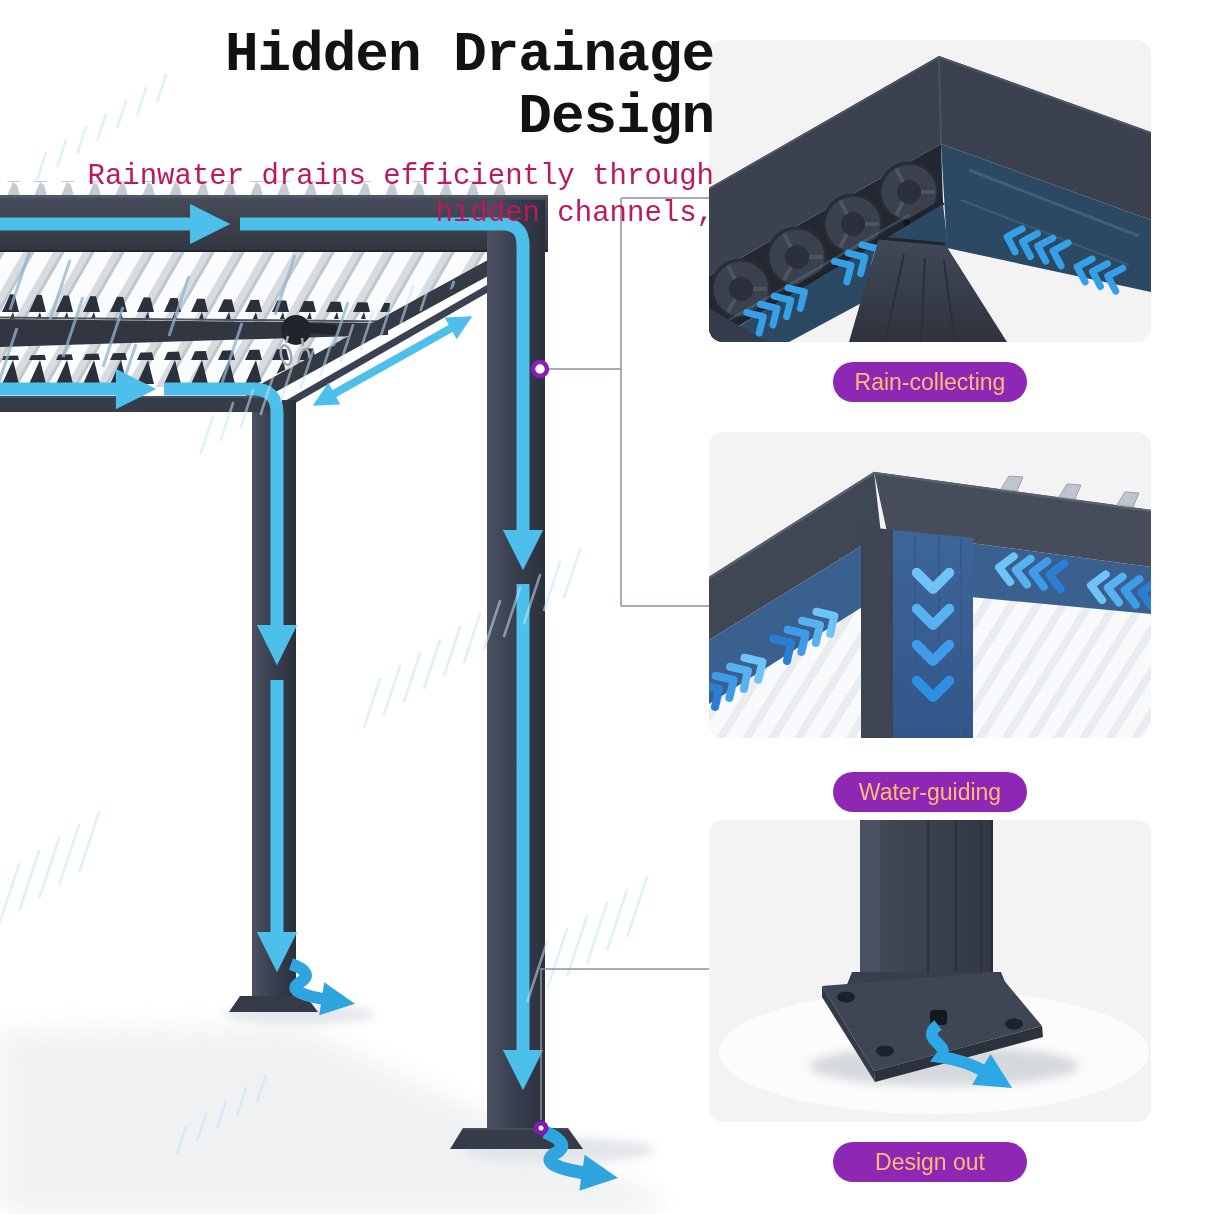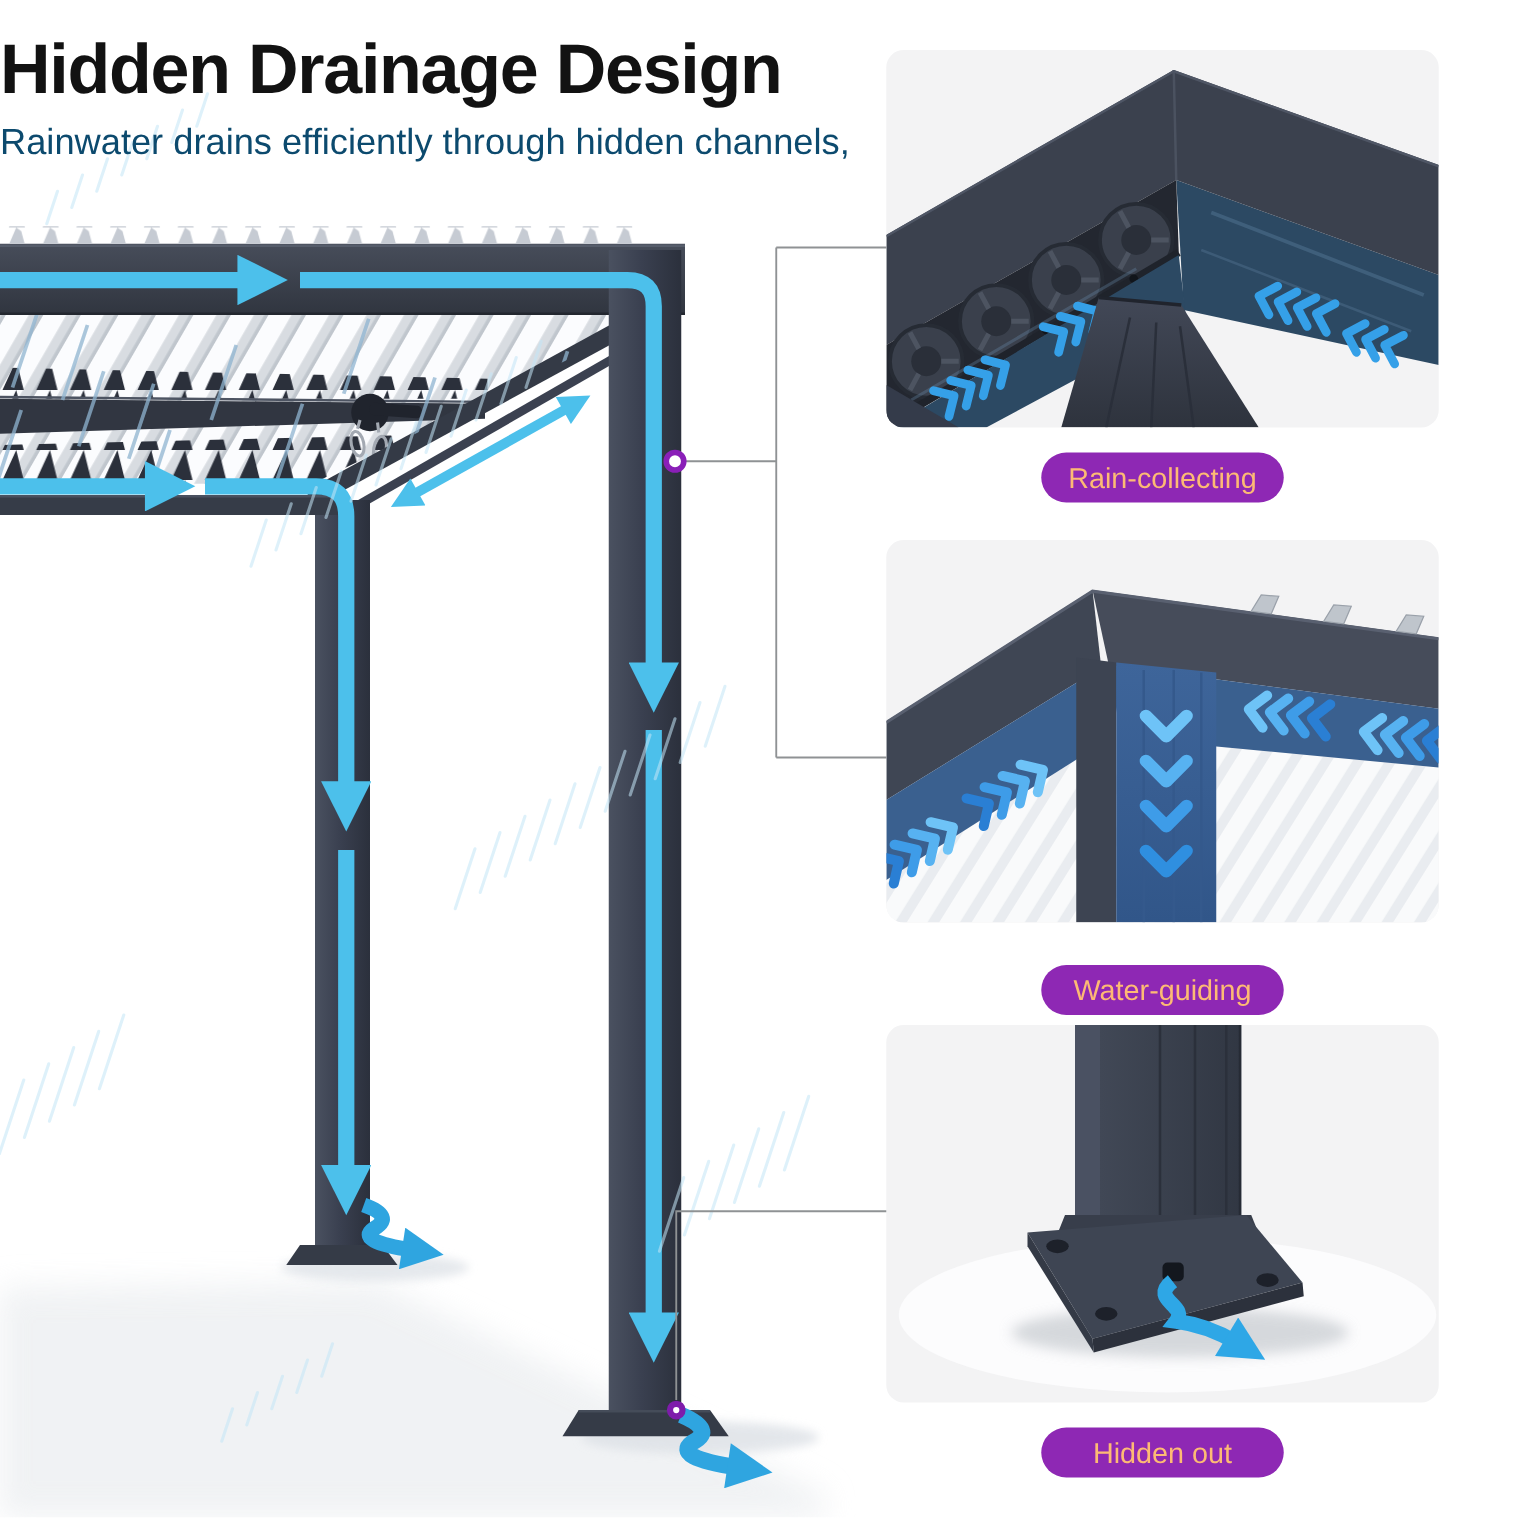--- a/index.html
+++ b/index.html
@@ -1,20 +1,20 @@
 <!DOCTYPE html>
 <html><head>
 <meta charset="utf-8">
 <style>
   html,body{margin:0;padding:0;background:#ffffff;}
   .page{position:relative;width:1214px;height:1214px;background:#ffffff;overflow:hidden;
         font-family:"Liberation Sans",sans-serif;}
-  .hdr{position:absolute;left:0;top:24px;width:714px;text-align:left;z-index:3;}
+  .hdr{position:absolute;left:0;top:24px;width:714px;text-align:right;z-index:3;font-family:Liberation Mono, monospace;}
   .hdr h1{margin:0;font-size:56px;font-weight:bold;color:#121212;letter-spacing:-1px;line-height:62px;}
-  .hdr .sub{margin-top:10px;font-size:29px;color:#0c4a6e;line-height:37px;}
+  .hdr .sub{margin-top:10px;font-size:29px;color:#be185d;line-height:37px;}
   #main-illustration{position:absolute;left:0;top:0;width:1214px;height:1214px;z-index:1;}
   .panel{position:absolute;left:709px;width:442px;background:#f3f3f4;border-radius:14px;
          overflow:hidden;z-index:2;}
   .panel svg{display:block;width:100%;height:100%;}
   .p1{top:40px;height:302px;}
   .p2{top:432px;height:306px;}
   .p3{top:820px;height:302px;}
   .badge{position:absolute;left:833px;width:194px;height:40px;border-radius:21px;
          background:#8e28b4;color:#fdba74;font-size:23px;display:flex;align-items:center;
          justify-content:center;z-index:3;}
@@ -407,15 +407,15 @@
         <polygon points="165,251 333,206 334,217 166,262" fill="#2c313c"></polygon>
         <polygon points="113,166 165,251 166,262 113,177" fill="#343a46"></polygon>
         <ellipse cx="137" cy="177" rx="9" ry="5.5" fill="#1d212a"></ellipse>
         <ellipse cx="305" cy="204" rx="9" ry="5.5" fill="#1d212a"></ellipse>
         <ellipse cx="176" cy="231" rx="9" ry="5.5" fill="#1d212a"></ellipse>
         <rect x="221" y="190" width="17" height="15" rx="4" fill="#13171e"></rect>
       </g>
       <path d="M229,205 C210,220 242,224 232,237 C255,240 270,248 280,254" fill="none" stroke="#2ea7e6" stroke-width="12" marker-end="url(#p3arr)"></path>
     </svg>
   </div>
-  <div class="badge b3">Hidden out</div>
+  <div class="badge b3">Design out</div>
 
 </div>
 
 </body></html>

